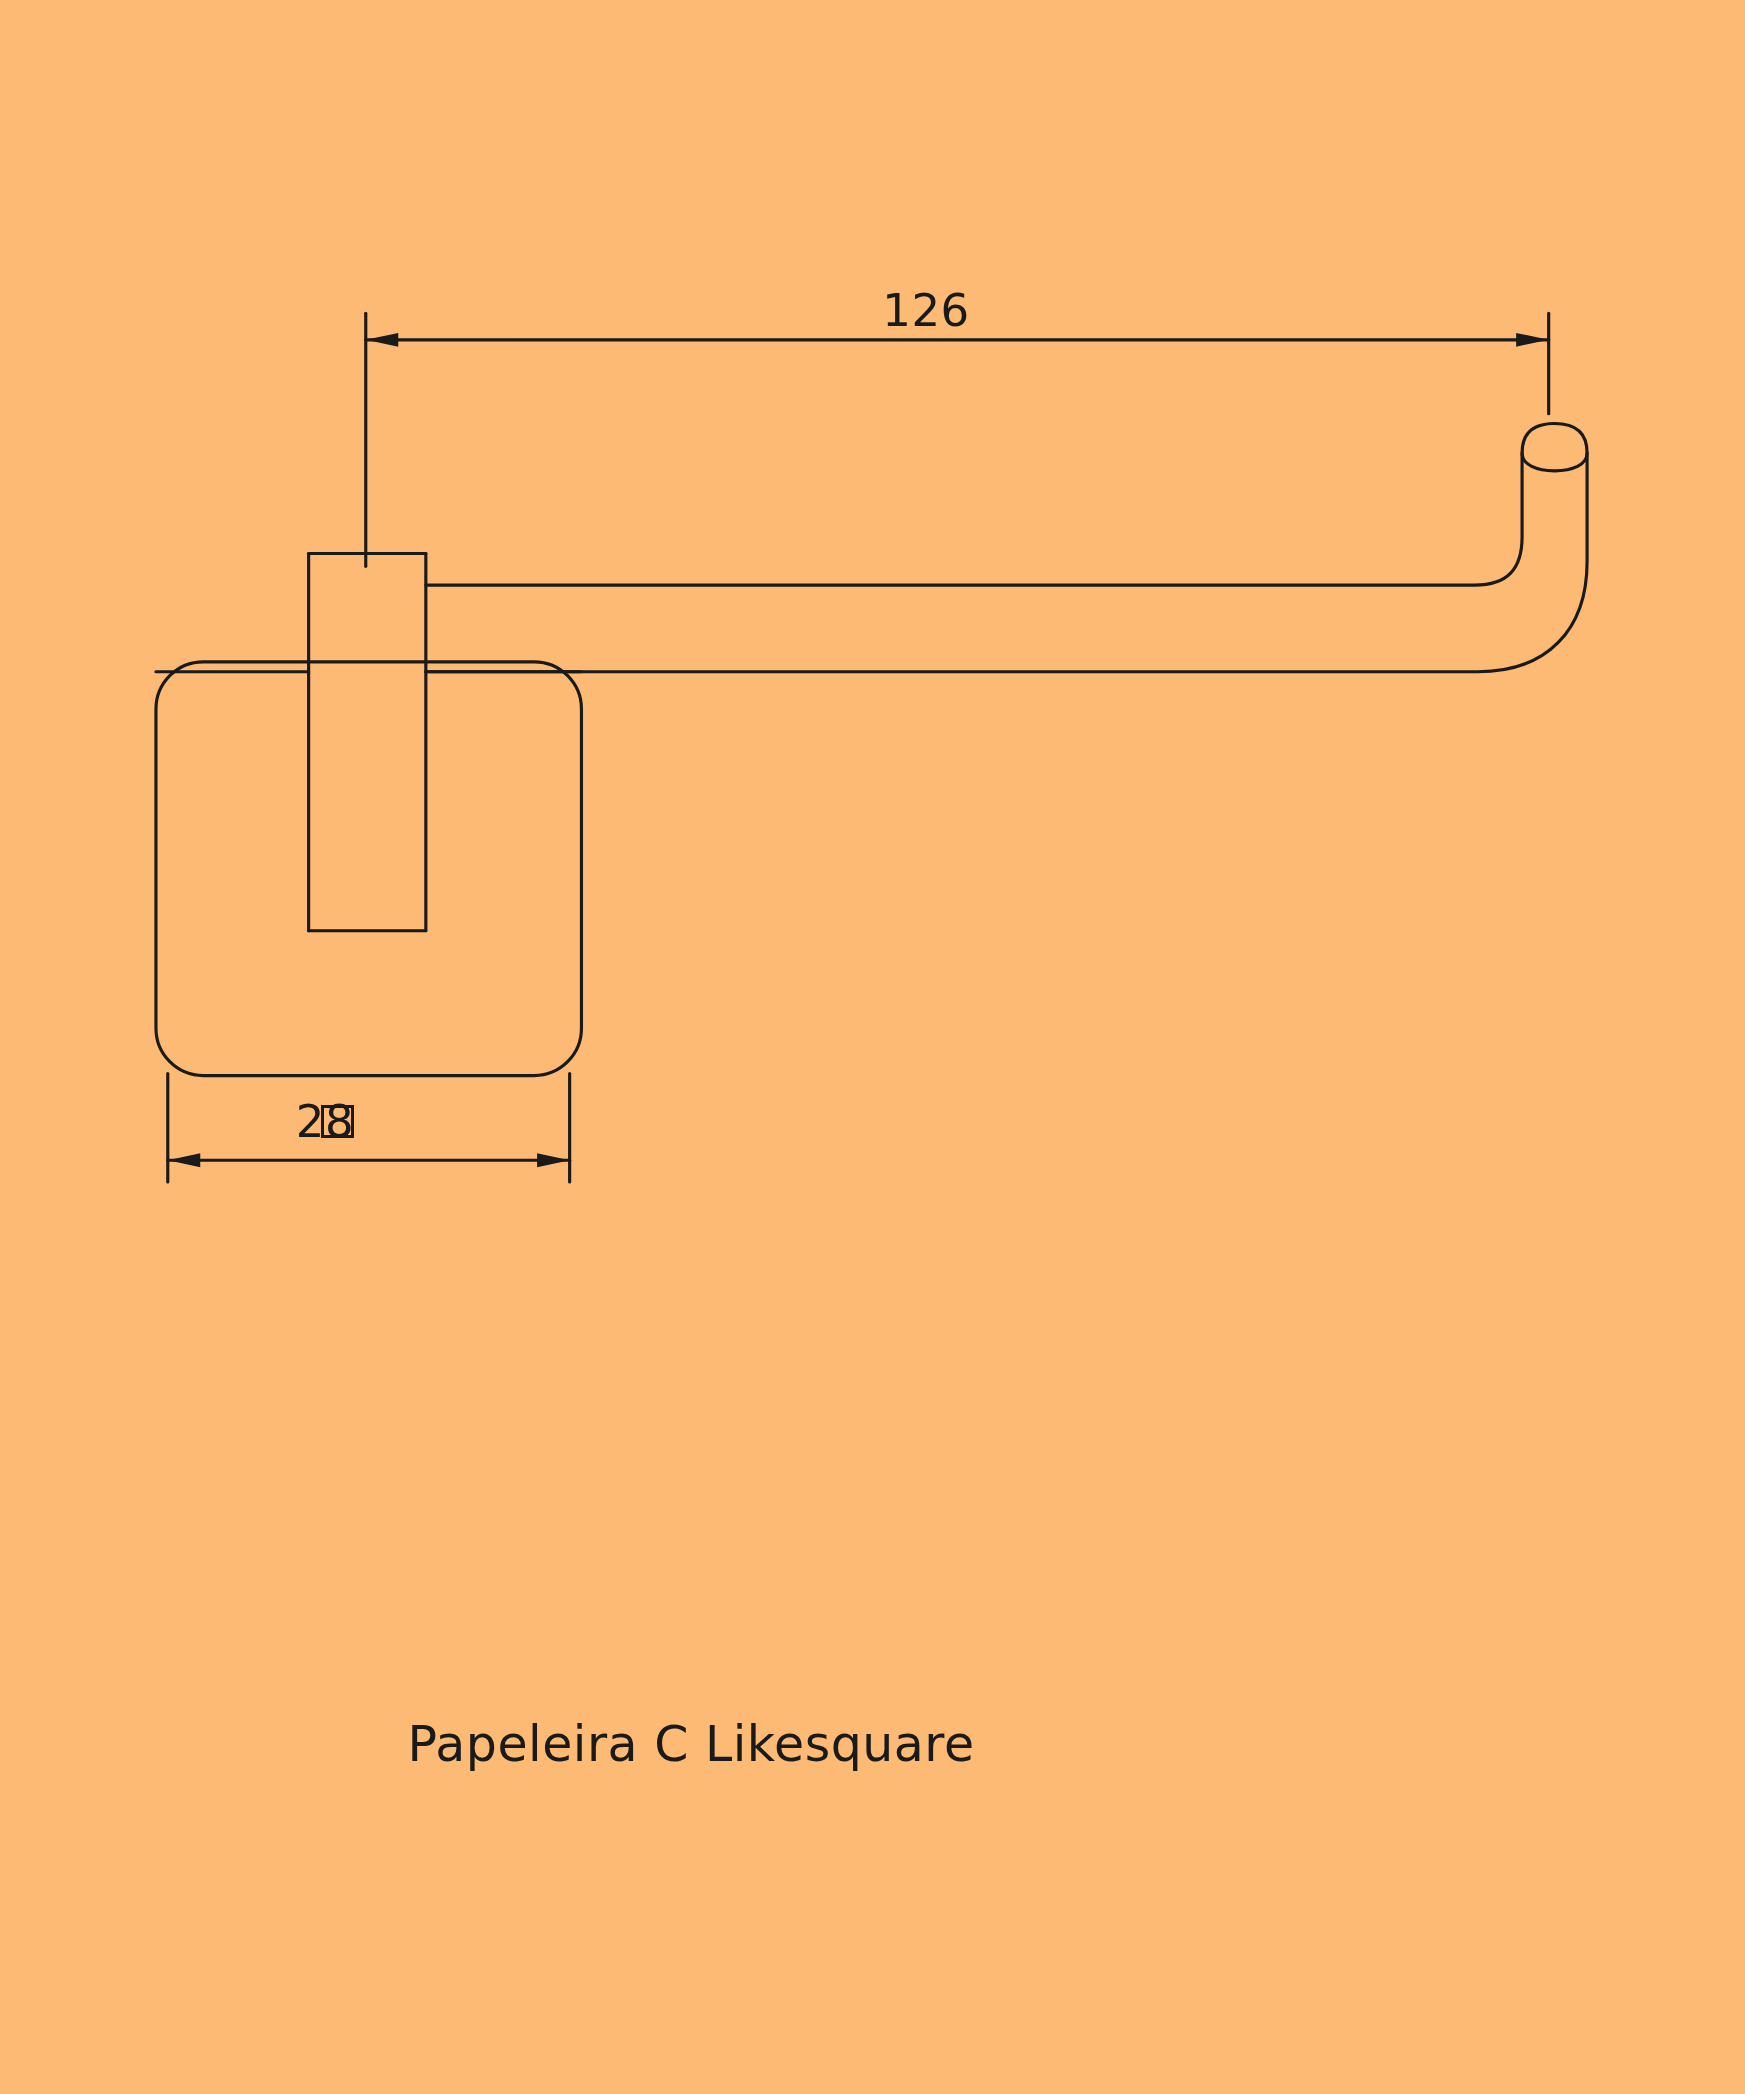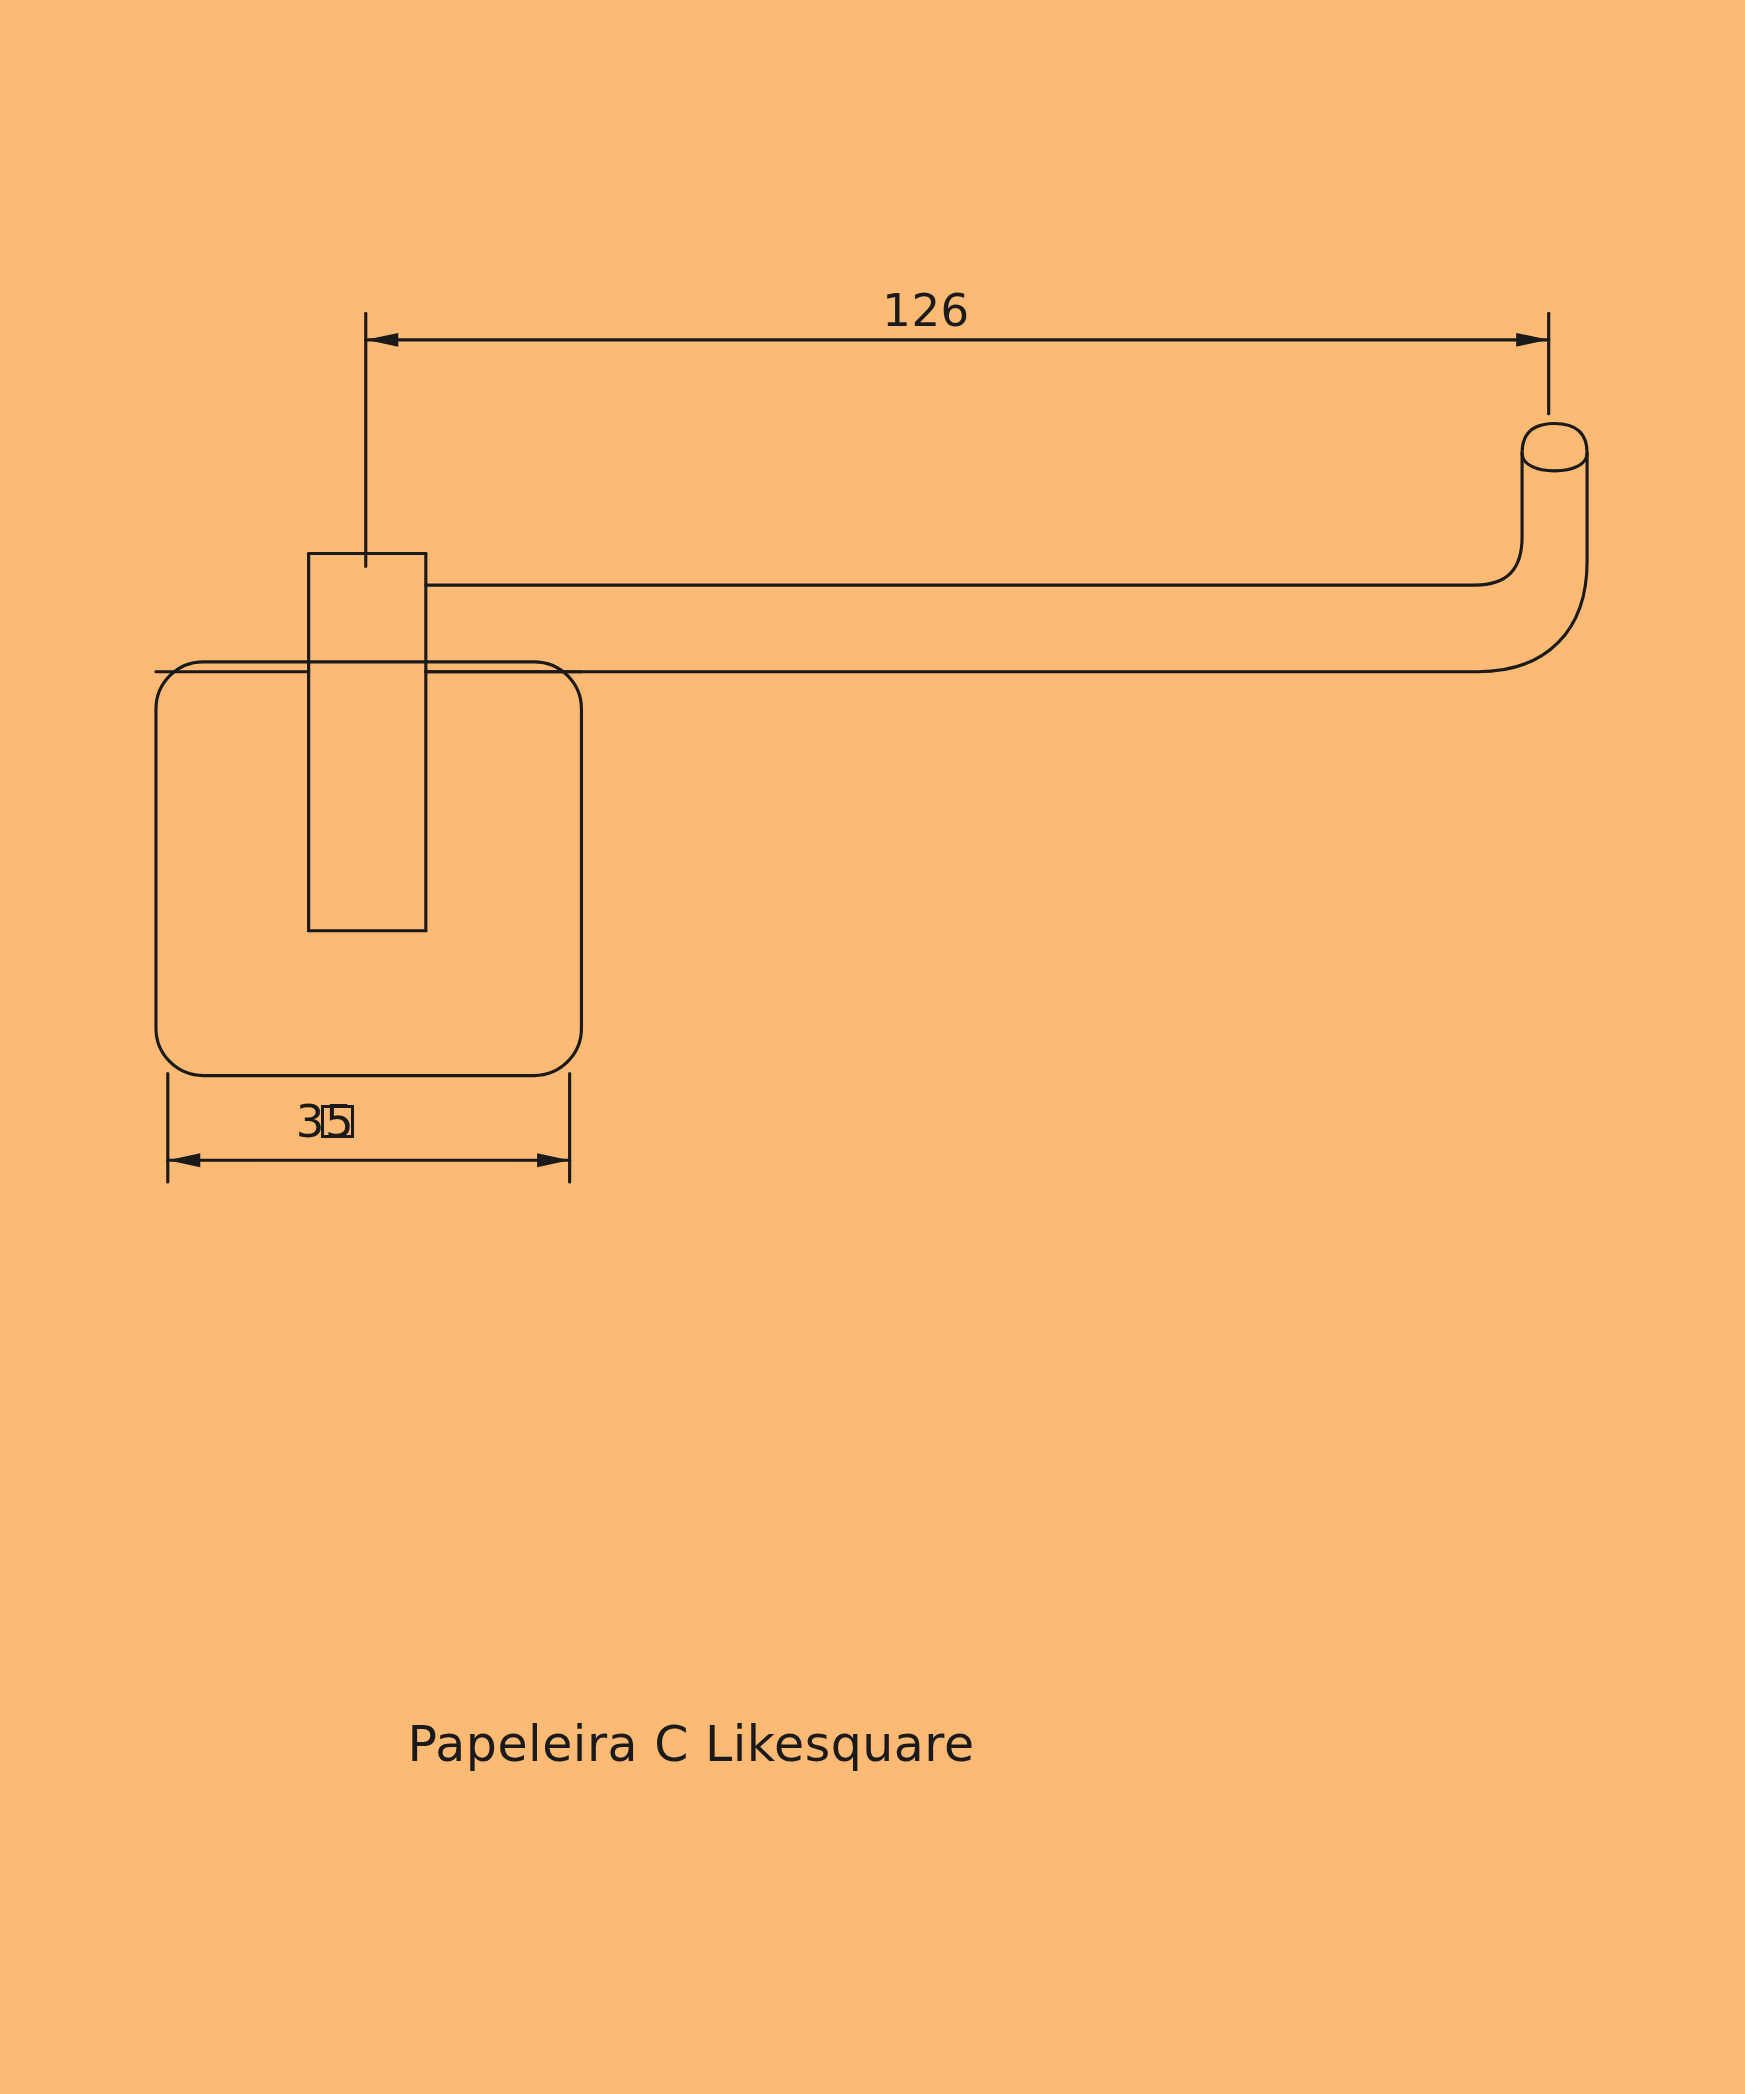--- a/index.html
+++ b/index.html
@@ -123,18 +123,18 @@
       <line x1="158" y1="682" x2="313" y2="682"></line>
       <line x1="432" y1="682" x2="590" y2="682"></line>
 
     </g>
   </svg>
 
   <div class="dim-text" id="dim-width-label">126</div>
 
   <div id="square-symbol"></div>
 
-  <div class="dim-text" id="dim-square-label">35</div>
+  <div class="dim-text" id="dim-square-label">28</div>
 
   <div id="caption">Papeleira C Likesquare</div>
 
 </div>
 
 
 </body></html>

